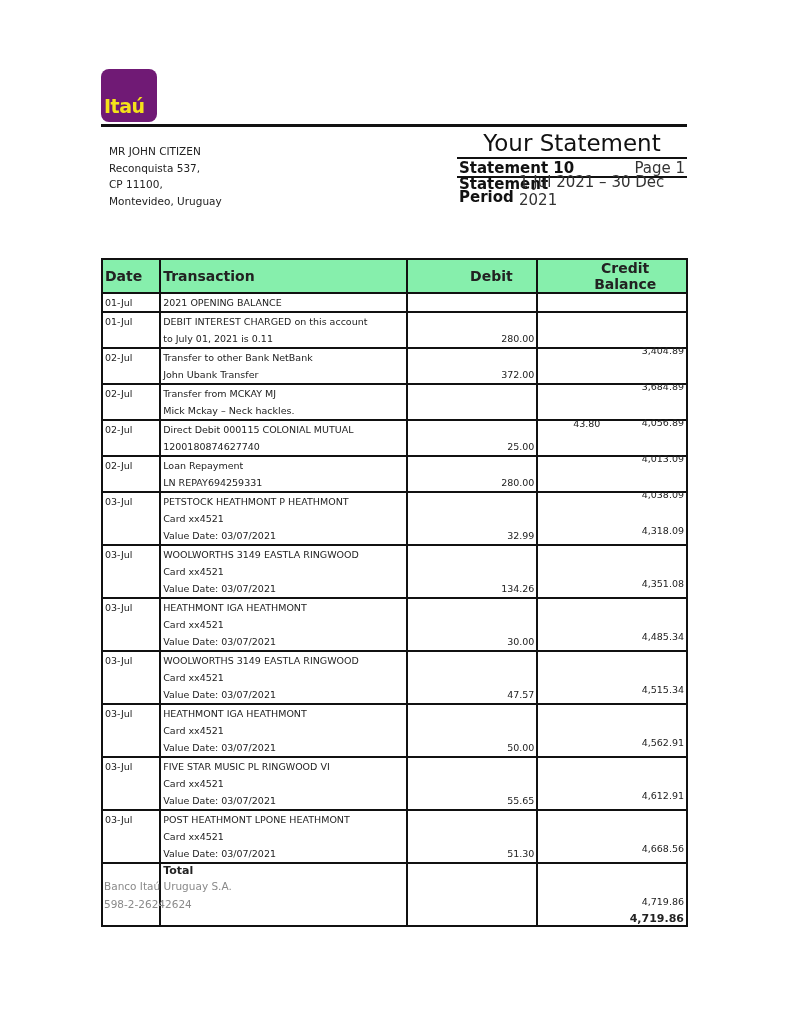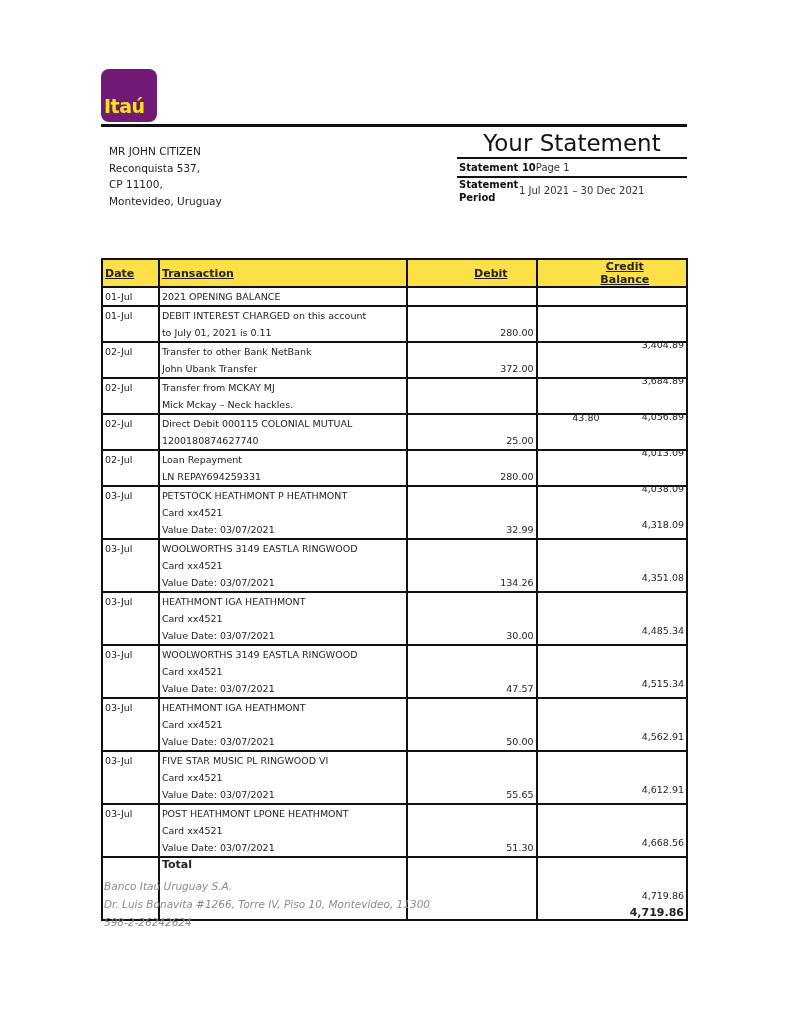--- a/index.html
+++ b/index.html
@@ -11,49 +11,49 @@
   .logo span { position: absolute; left: 3px; bottom: 5px; font-weight: bold; font-size: 19px;
                color: #f4e21a; letter-spacing: -0.5px; font-family: "DejaVu Sans", sans-serif; }
 
   .top-rule { position: absolute; left: 101px; top: 124px; width: 586px; height: 3px; background: #111; }
 
   .address { position: absolute; left: 109px; top: 143px; font-size: 10.5px; line-height: 16.5px; color: #222; }
   .address div { white-space: nowrap; }
 
   .stmt-box { position: absolute; left: 457px; top: 127px; width: 230px; }
   .stmt-title { font-size: 23px; text-align: center; color: #111; height: 30px; line-height: 32px; }
-  .stmt-row { display: flex; align-items: center;
-              border-top: 2.5px solid #111; font-size: 10px; padding: 0 2px; box-sizing: border-box; }
+  .stmt-row { display: flex; justify-content: space-between; align-items: center;
+              border-top: 2.5px solid #111; font-size: 15px; padding: 0 2px; box-sizing: border-box; }
   .stmt-row .lbl { font-weight: bold; color: #111; }
   .stmt-row .val { color: #333; }
   .stmt-row.r1 { height: 19px; }
   .stmt-row.r2 { height: 17px; }
   .stmt-row.r3 { height: 27px; }
   .stmt-row.r3 .lbl { width: 60px; line-height: 13px; }
   .stmt-row.r4 { height: 18px; border-bottom: 2.5px solid #111; }
 
   table.tx { position: absolute; left: 101px; top: 258px; width: 587px; border-collapse: collapse;
              font-size: 9.5px; color: #222; }
   table.tx td, table.tx th { border: 2px solid #111; padding: 0 2px; vertical-align: top; }
-  table.tx th { background: #fde047; font-weight: bold; height: 25px; vertical-align: middle; font-size: 11px; text-decoration: underline; }
+  table.tx th { background: #86efac; font-weight: bold; height: 25px; vertical-align: middle; font-size: 14px; }
   table.tx .c-date { width: 57px; text-align: left; }
   table.tx .c-tx { width: 253px; text-align: left; }
   table.tx .c-debit { width: 100px; text-align: right; }
   table.tx .c-cb { width: 153px; }
   th.c-debit { text-align: center !important; padding-left: 40px !important; }
   .cb-head { display: flex; justify-content: space-between; padding: 0 0 0 26px; flex-direction: column; }
   .line { height: 17px; line-height: 17px; white-space: nowrap; }
   .amt-cell { vertical-align: bottom !important; }
   .cb-wrap { display: flex; justify-content: space-between; }
   .cb-wrap .credit { width: 60px; text-align: right; margin-top: 13px; }
   .cb-wrap .balance { text-align: right; flex: 1; margin-top: 48px; }
   .total-row td { font-weight: bold; height: 16px; font-size: 11px; }
   .total-row td.c-tx { font-size: 11px; }
 
-  .footer { position: absolute; left: 104px; top: 877px; font-size: 10.5px; line-height: 18px; color: #8a8a8a; font-style: italic; }
+  .footer { position: absolute; left: 104px; top: 877px; font-size: 10.5px; line-height: 18px; color: #8a8a8a; }
 </style>
 </head>
 <body>
 
 <div class="logo">
   <span>Itaú</span>
 </div>
 
 <div class="top-rule"></div>
 
@@ -342,15 +342,14 @@
           <span class="credit"></span>
           <span class="balance">4,719.86</span>
         </div>
       </td>
     </tr>
   </tfoot>
 </table>
 
 <div class="footer">
   <div>Banco Itaú Uruguay S.A.</div>
-  <div>Dr. Luis Bonavita #1266, Torre IV, Piso 10, Montevideo, 11300</div>
   <div>598-2-26242624</div>
 </div>
 
 </body></html>

